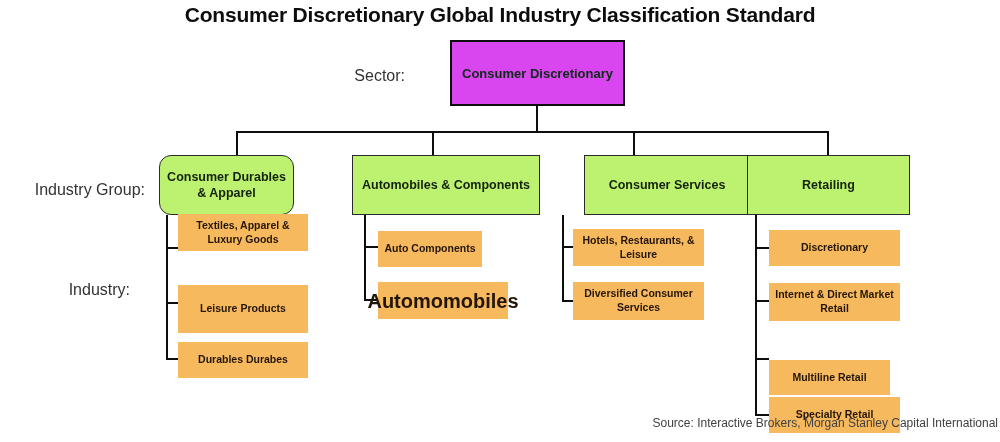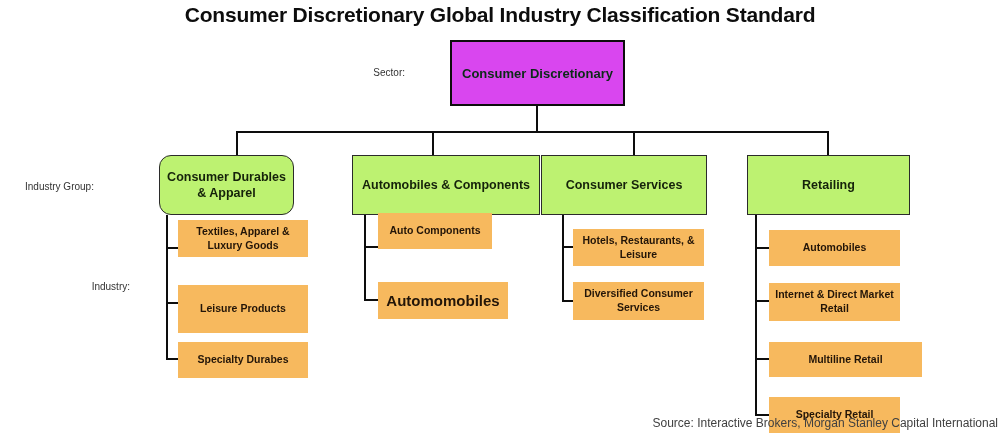--- a/index.html
+++ b/index.html
@@ -4,45 +4,45 @@
 <style>
   html,body{margin:0;padding:0;background:#ffffff;}
   .canvas{
     position:relative;width:1000px;height:442px;background:#ffffff;overflow:hidden;
     font-family:"Liberation Sans","DejaVu Sans",sans-serif;color:#111;
   }
   .title{
     position:absolute;left:0;top:3px;width:1000px;text-align:center;
     font-size:21px;font-weight:bold;color:#0d0d0d;letter-spacing:-0.2px;
   }
-  .lbl{position:absolute;font-size:10px;color:#333;}
+  .lbl{position:absolute;font-size:16px;color:#333;}
   .lbl-sector{left:300px;top:67px;width:105px;text-align:right;}
-  .lbl-group{left:25px;top:181px;width:120px;text-align:left;}
+  .lbl-group{left:25px;top:181px;width:120px;text-align:right;}
   .lbl-industry{left:25px;top:281px;width:105px;text-align:right;}
   .box{
     position:absolute;display:flex;align-items:center;justify-content:center;
     text-align:center;font-weight:bold;box-sizing:border-box;
   }
   .sector-box{
     left:450px;top:40px;width:175px;height:66px;
     background:#d946ef;border:2.5px solid #0d0d0d;font-size:13px;color:#0b2b16;
   }
   .group-box{
     background:#BDF271;border:1.5px solid #2b2b2b;font-size:12.5px;
     line-height:1.3;color:#15220a;padding:2px 6px;height:60px;top:155px;
   }
   .g1{left:159px;width:135px;border-radius:12px;}
   .g2{left:352px;width:188px;}
-  .g3{left:541px;width:166px;}
+  .g3{left:584px;width:166px;}
   .g4{left:747px;width:163px;}
   .ind-box{
     background:#F7B95E;border:none;font-size:10.5px;line-height:1.3;
     color:#231508;padding:2px 3px;
   }
-  .ind-box.big{font-size:15px;}
+  .ind-box.big{font-size:20px;}
   .ln{position:absolute;background:#0d0d0d;}
   .source{
     position:absolute;left:82px;top:416px;width:916px;text-align:right;
     font-size:12px;color:#404040;
   }
 </style>
 </head>
 <body>
 
 <div class="canvas">
@@ -79,30 +79,30 @@
   <div class="ln" style="left:562px;top:215px;width:2px;height:86px;"></div>
   <div class="ln" style="left:562px;top:246px;width:11px;height:2px;"></div>
   <div class="ln" style="left:562px;top:300px;width:11px;height:2px;"></div>
 
   <div class="ln" style="left:755px;top:215px;width:2px;height:200px;"></div>
   <div class="ln" style="left:755px;top:247px;width:14px;height:2px;"></div>
   <div class="ln" style="left:755px;top:300px;width:14px;height:2px;"></div>
   <div class="ln" style="left:755px;top:358px;width:14px;height:2px;"></div>
   <div class="ln" style="left:755px;top:414px;width:14px;height:2px;"></div>
 
-  <div class="box ind-box" style="left:178px;top:220px;width:130px;height:37px;">Textiles, Apparel &amp; Luxury Goods</div>
+  <div class="box ind-box" style="left:178px;top:214px;width:130px;height:37px;">Textiles, Apparel &amp; Luxury Goods</div>
   <div class="box ind-box" style="left:178px;top:285px;width:130px;height:48px;">Leisure Products</div>
-  <div class="box ind-box" style="left:178px;top:342px;width:130px;height:36px;">Specialty Durabes</div>
+  <div class="box ind-box" style="left:178px;top:342px;width:130px;height:36px;">Durables Durabes</div>
 
-  <div class="box ind-box" style="left:378px;top:213px;width:114px;height:36px;">Auto Components</div>
+  <div class="box ind-box" style="left:378px;top:231px;width:104px;height:36px;">Auto Components</div>
   <div class="box ind-box big" style="left:378px;top:282px;width:130px;height:37px;">Automomobiles</div>
 
   <div class="box ind-box" style="left:573px;top:229px;width:131px;height:37px;">Hotels, Restaurants, &amp; Leisure</div>
   <div class="box ind-box" style="left:573px;top:282px;width:131px;height:38px;">Diversified Consumer Services</div>
 
-  <div class="box ind-box" style="left:769px;top:230px;width:131px;height:36px;">Automobiles</div>
+  <div class="box ind-box" style="left:769px;top:230px;width:131px;height:36px;">Discretionary</div>
   <div class="box ind-box" style="left:769px;top:283px;width:131px;height:38px;">Internet &amp; Direct Market Retail</div>
-  <div class="box ind-box" style="left:769px;top:342px;width:153px;height:35px;">Multiline Retail</div>
+  <div class="box ind-box" style="left:769px;top:360px;width:121px;height:35px;">Multiline Retail</div>
   <div class="box ind-box" style="left:769px;top:397px;width:131px;height:36px;">Specialty Retail</div>
 
   <div class="source">Source: Interactive Brokers, Morgan Stanley Capital International</div>
 
 </div>
 
 </body></html>

